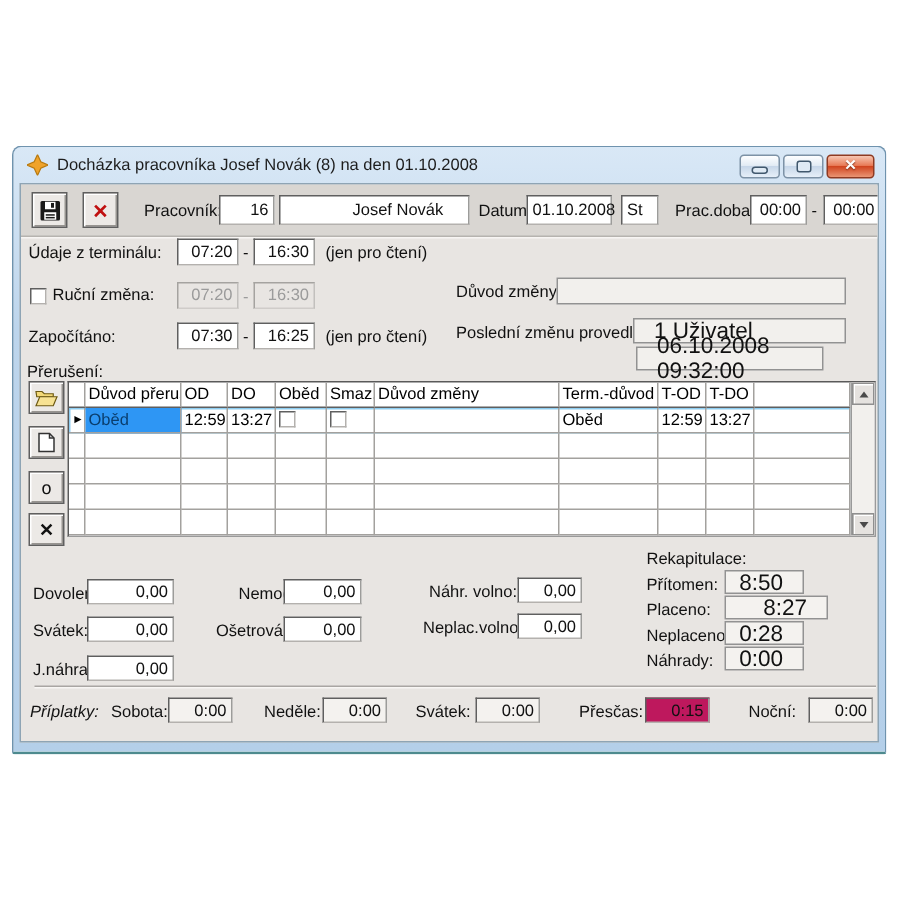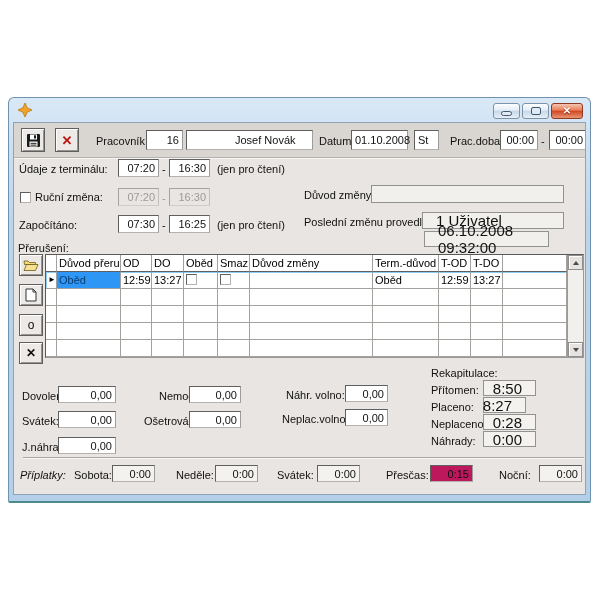--- a/index.html
+++ b/index.html
@@ -69,20 +69,21 @@
 <body>
 
 <div class="window">
 
   <div class="titlebar">
     <span style="margin-right:6px;">
       <svg width="14" height="14" viewBox="0 0 14 14">
         <polygon points="7,0 9.2,4.8 14,7 9.2,9.2 7,14 4.8,9.2 0,7 4.8,4.8" fill="#f0a32a" stroke="#b87a10" stroke-width="0.8"></polygon>
       </svg>
     </span>
+    <span class="title-text">Docházka pracovníka Josef Novák (8) na den 01.10.2008</span>
     <div class="winbtns">
       <div class="wbtn">
           <div class="glyph-min"></div>
         </div>
       <div class="wbtn">
           <div class="glyph-max"></div>
         </div>
       <div class="wbtn close">
           <span class="glyph-x">✕</span>
         </div>
@@ -283,21 +284,21 @@
 
     <div class="lbl" style="left:272px; top:266px;">Náhr. volno:</div>
     <div class="fld right" style="left:331px; top:262px; width:43px; height:17px;">0,00</div>
     <div class="lbl" style="left:268px; top:290px;">Neplac.volno:</div>
     <div class="fld right" style="left:331px; top:286px; width:43px; height:17px;">0,00</div>
 
     <div class="lbl" style="left:417px; top:244px;">Rekapitulace:</div>
     <div class="lbl" style="left:417px; top:261px;">Přítomen:</div>
     <div class="fldro right" style="left:469px; top:257px; width:53px; height:16px; justify-content:flex-end; background:#f4f2ef;">8:50</div>
     <div class="lbl" style="left:417px; top:278px;">Placeno:</div>
-    <div class="fldro right" style="left:469px; top:274px; width:43px; height:16px; justify-content:flex-end; background:#f4f2ef;">8:27</div>
+    <div class="fldro right" style="left:469px; top:274px; width:69px; height:16px; justify-content:flex-end; background:#f4f2ef;">8:27</div>
     <div class="lbl" style="left:417px; top:295px;">Neplaceno:</div>
     <div class="fldro right" style="left:469px; top:291px; width:53px; height:16px; justify-content:flex-end; background:#f4f2ef;">0:28</div>
     <div class="lbl" style="left:417px; top:312px;">Náhrady:</div>
     <div class="fldro right" style="left:469px; top:308px; width:53px; height:16px; justify-content:flex-end; background:#f4f2ef;">0:00</div>
 
     <div class="groove" style="left:9px; top:334px; width:561px;"></div>
 
     <div class="lbl" style="left:6px; top:346px;font-style:italic;">Příplatky:</div>
     <div class="lbl" style="left:60px; top:346px;">Sobota:</div>
     <div class="fld right" style="left:98px; top:342px; width:43px; height:17px; background:#f4f2ef;">0:00</div>

